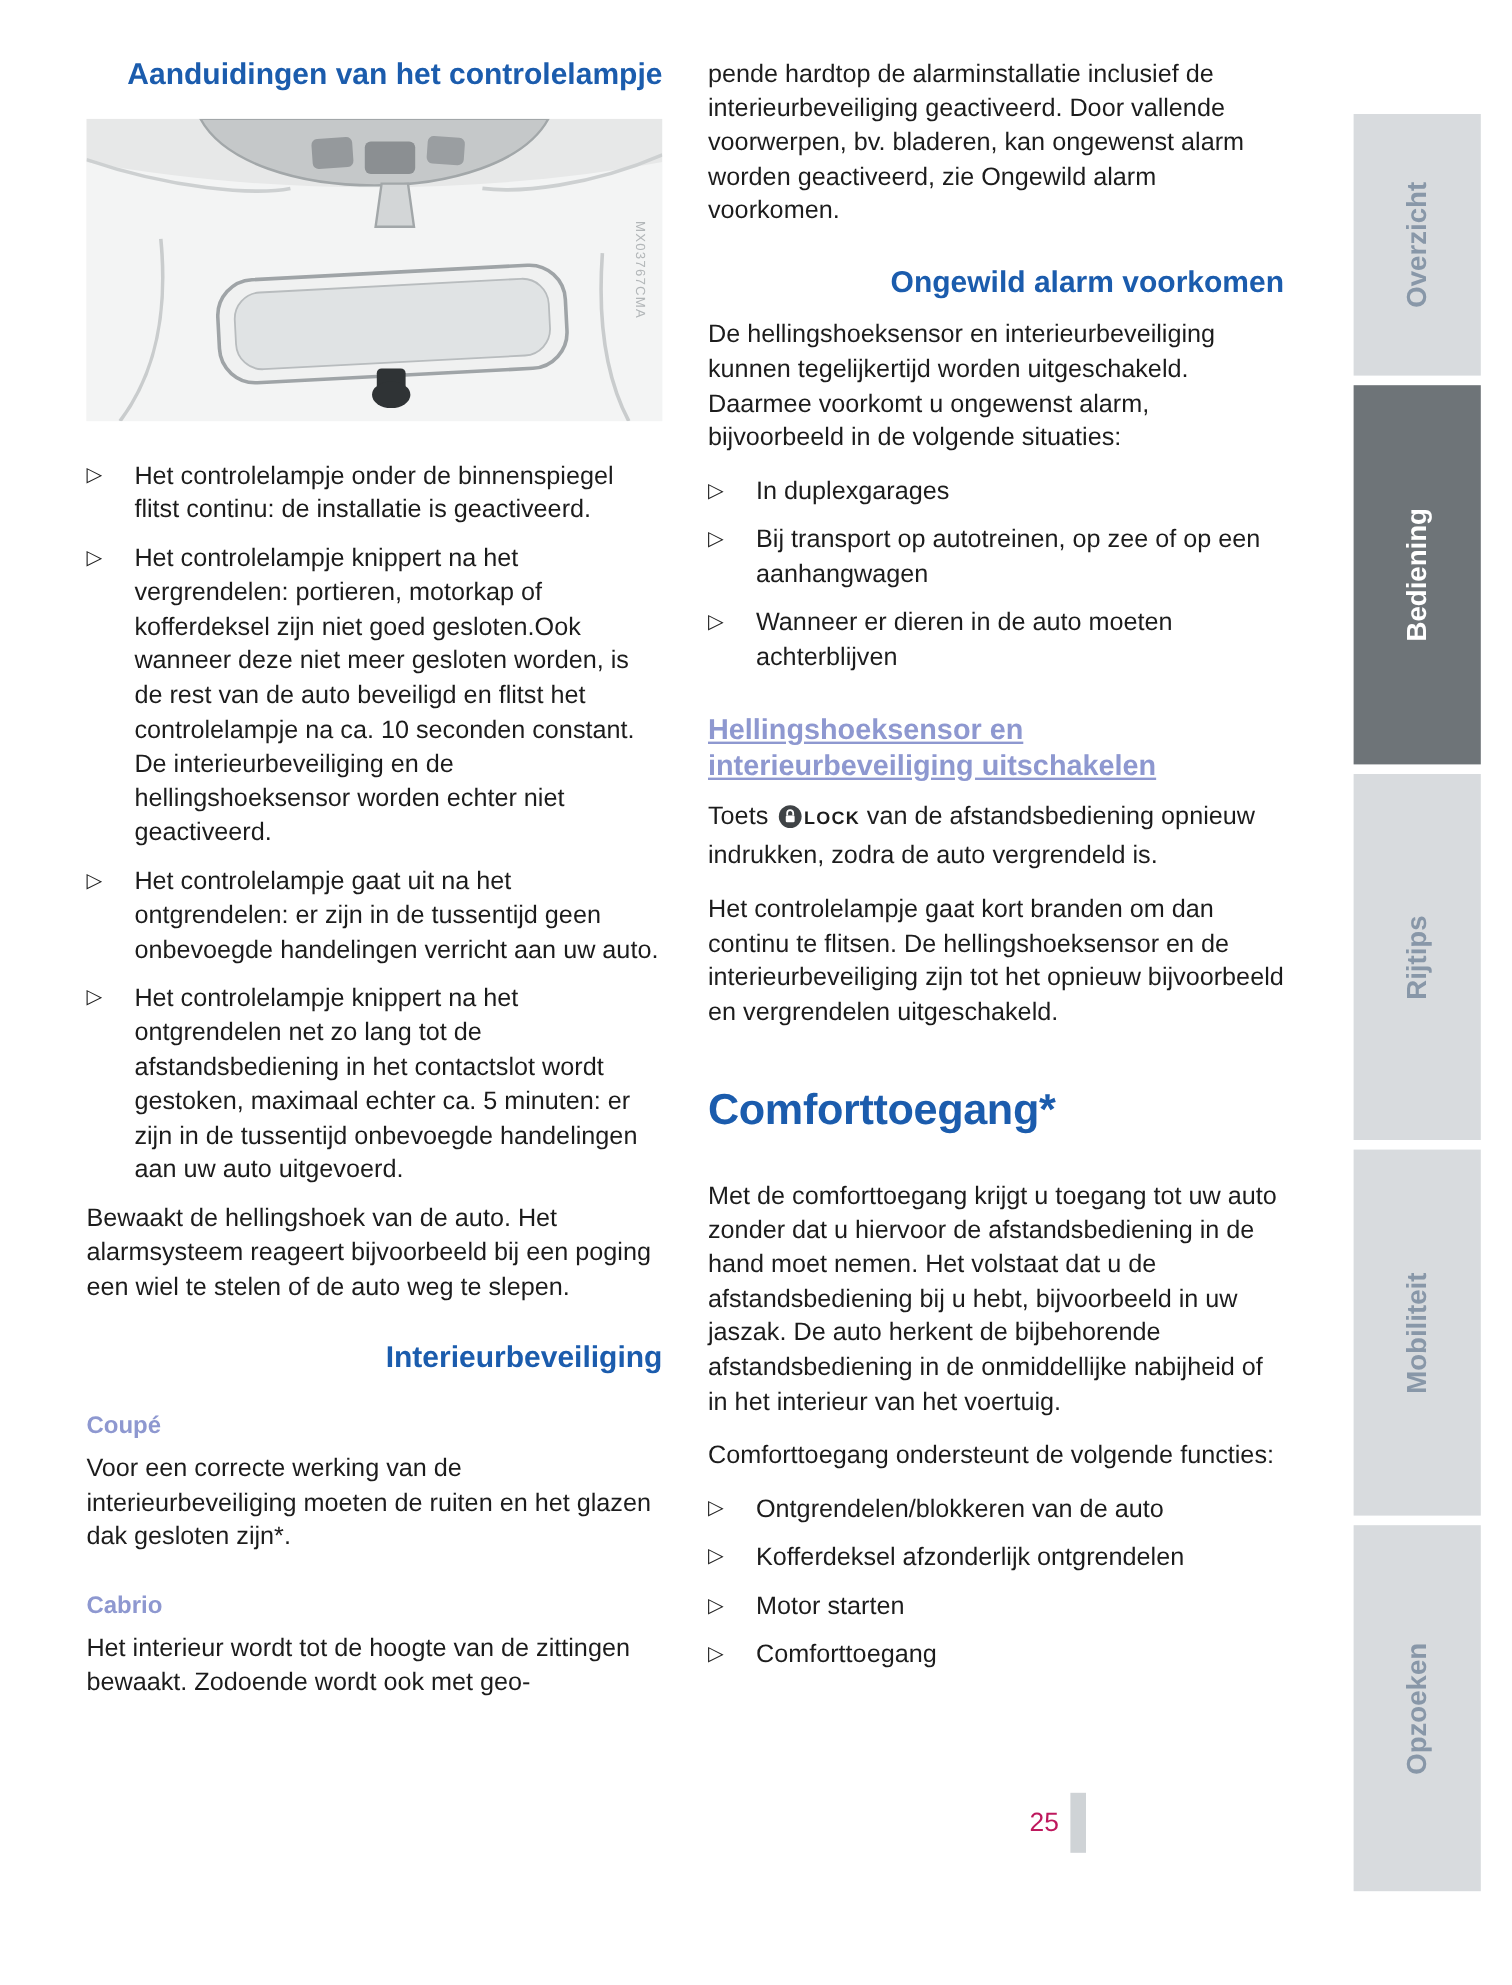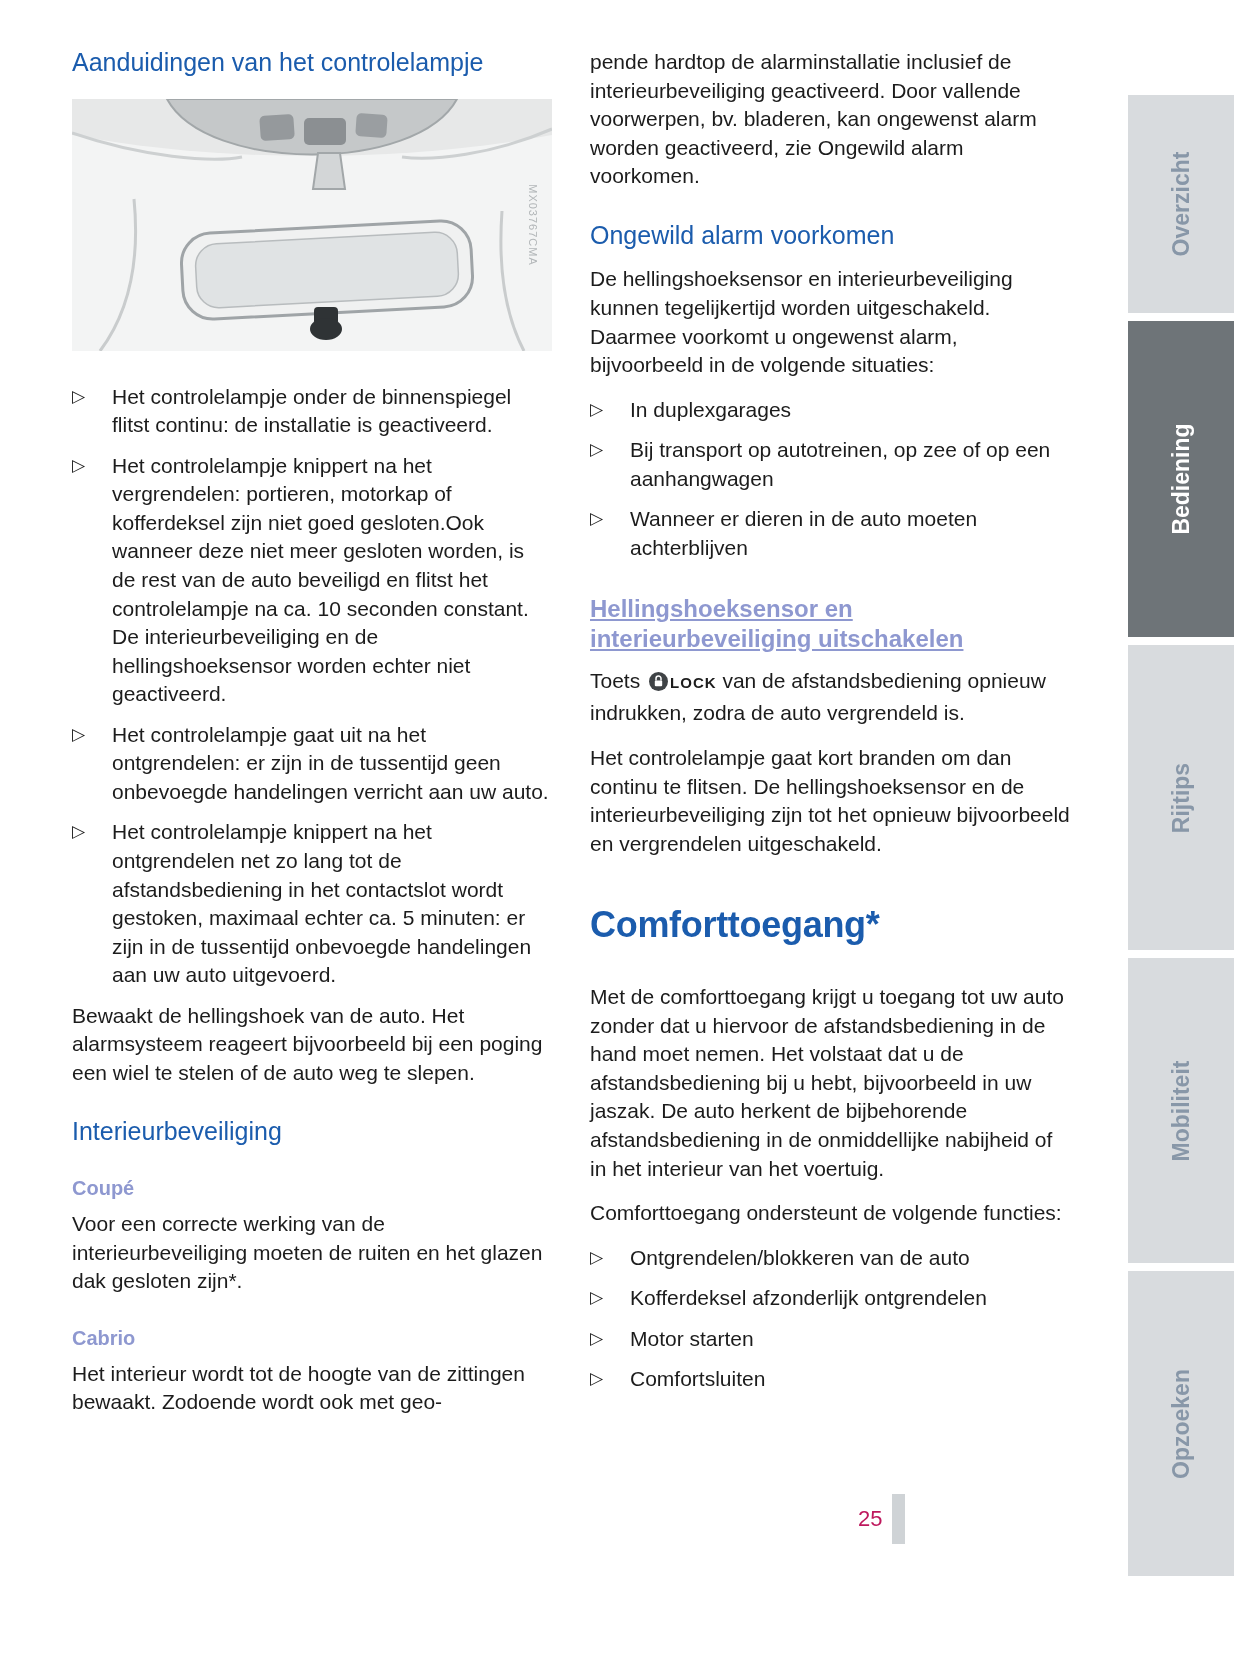--- a/index.html
+++ b/index.html
@@ -3,21 +3,21 @@
 <meta charset="utf-8">
 <style>
   html,body{margin:0;padding:0;background:#ffffff;}
   .page{
     position:relative;width:1260px;height:1654px;background:#ffffff;
     font-family:"Liberation Sans", sans-serif;color:#1c1c1c;overflow:hidden;
   }
   .content{position:absolute;left:72px;top:48px;width:998px;display:flex;gap:38px;}
   .col{width:480px;}
   p{margin:0 0 16px;font-size:21px;line-height:1.36;}
-  h2.blue-h{font-size:25px;font-weight:normal;color:#1b5cad;margin:30px 0 16px;line-height:1.15;}
+  h2.blue-h{font-size:25px;font-weight:bold;color:#1b5cad;margin:30px 0 16px;line-height:1.15;text-align:right;}
   .col h2.blue-h:first-child{margin-top:0;}
   h3.purple-h{font-size:20px;font-weight:bold;color:#8e98d0;margin:30px 0 10px;line-height:1.2;}
   h3.big-purple{font-size:24px;font-weight:bold;color:#8e98d0;margin:32px 0 14px;line-height:1.22;}
   .block{display:block;text-decoration:underline;}
   h1.big-h{font-size:36px;font-weight:bold;color:#1b5cad;margin:46px 0 37px;letter-spacing:-0.3px;}
   
   figure.illustration{
     margin:22px 0 32px;position:relative;width:480px;height:252px;
     background:#f3f4f4;overflow:hidden;
   }
@@ -170,21 +170,21 @@
         <div class="bullet">
           <span class="tri">▷</span>
           <span class="btxt">Kofferdeksel afzonderlijk ontgrendelen</span>
         </div>
         <div class="bullet">
           <span class="tri">▷</span>
           <span class="btxt">Motor starten</span>
         </div>
         <div class="bullet">
           <span class="tri">▷</span>
-          <span class="btxt">Comfortsluiten</span>
+          <span class="btxt">Comforttoegang</span>
         </div>
       </div>
     </div>
   </div>
 
   <div class="tab t1">
     <span class="tab-label">Overzicht</span>
   </div>
   <div class="tab t2 active">
     <span class="tab-label">Bediening</span>

